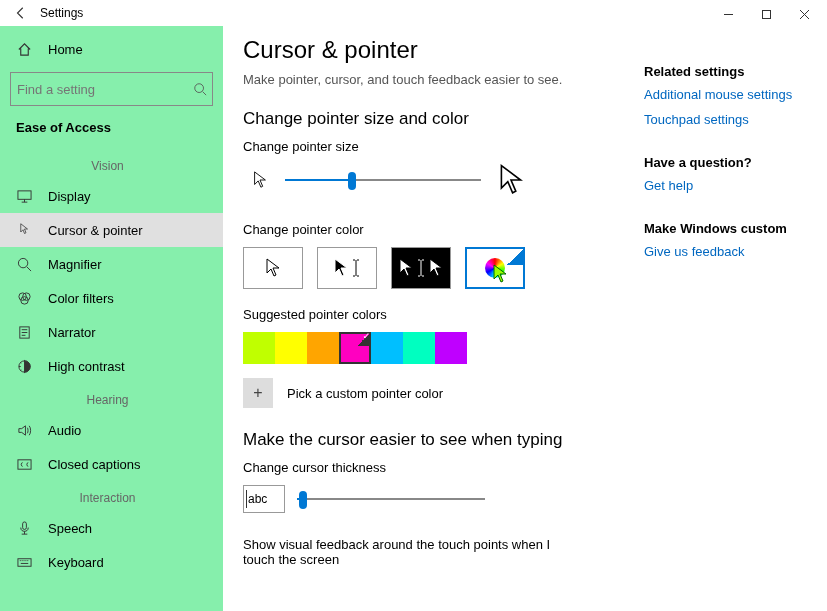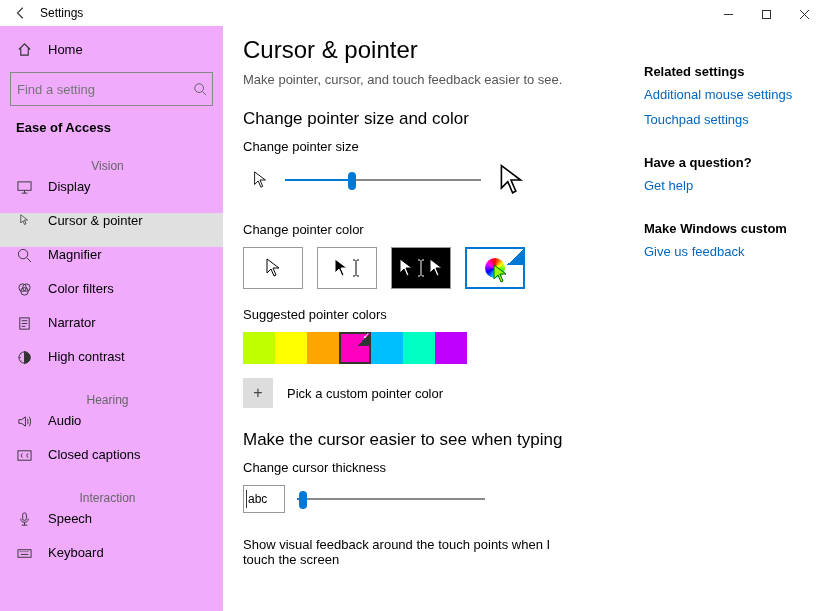--- a/index.html
+++ b/index.html
@@ -5,29 +5,29 @@
   * { box-sizing: border-box; margin: 0; padding: 0; font-family: "Segoe UI", sans-serif; }
   body { width: 827px; height: 611px; overflow: hidden; background: #fff; color: #000; }
   .app { display: flex; flex-direction: column; height: 100%; }
   .topbar { height: 28px; display: flex; align-items: center; justify-content: flex-end; padding-right: 4px; }
   .topbar .wc { width: 38px; height: 24px; display:flex; align-items:center; justify-content:center; }
   .topbar svg { width: 11px; height: 11px; }
   .headerbar { height: 26px; display: flex; align-items: center; padding-left: 6px; }
   .headerbar .back { width: 30px; height:26px; display:flex; align-items:center; justify-content:center; }
   .headerbar .title { font-size: 12px; margin-left: 4px; }
   .body { display:flex; flex:1; min-height:0; }
-  .sidebar { width: 223px; background: #f0abfc; display:flex; flex-direction:column; padding-top:6px; overflow:hidden; }
+  .sidebar { width: 223px; background: #86efac; display:flex; flex-direction:column; padding-top:6px; overflow:hidden; }
   .home { display:flex; align-items:center; height:34px; padding-left:16px; font-size:13px; }
   .home .icon { width:16px; height:16px; margin-right:16px; display:flex; align-items:center; justify-content:center;}
   .search { margin: 6px 10px 10px 10px; border: 1px solid #888; height: 34px; display:flex; align-items:center; padding:0 6px; }
   .search input { flex:1; border:none; background:transparent; outline:none; font-size:13px; color:#555;}
   .search .sicon { width:16px; height:16px; display:flex; align-items:center; justify-content:center; color:#555;}
   .cat { font-weight:600; font-size:13px; padding:4px 16px 14px 16px; }
   .group-label { color:#666; font-size:12px; padding: 10px 16px 6px 8px; text-align: center; }
-  .nav-item { display:flex; height:34px; padding-left:16px; font-size:13px; position:relative; cursor:default; }
+  .nav-item { display:flex; align-items:center; height:34px; padding-left:16px; font-size:13px; position:relative; cursor:default; }
   .nav-item .icon { width:16px; height:16px; margin-right:16px; display:flex; align-items:center; justify-content:center; color:#333;}
   .nav-item.selected { background:#e0e0e0; }
   .main { flex:1; display:flex; overflow:hidden; }
   .content { flex:1; padding: 10px 20px 0 20px; overflow:auto; }
   h1 { font-size: 24px; font-weight: 500; margin-bottom: 8px; }
   .desc { font-size: 13px; color:#555; margin-bottom:22px; }
   h2 { font-size: 17px; font-weight: 500; margin-bottom:10px; }
   .sub { font-size: 13px; margin-bottom:10px; margin-top:2px; }
   .pointer-row { display:flex; align-items:center; gap:18px; margin: 8px 0 26px 10px; }
   .cursor-small svg, .cursor-big svg { display:block; }

